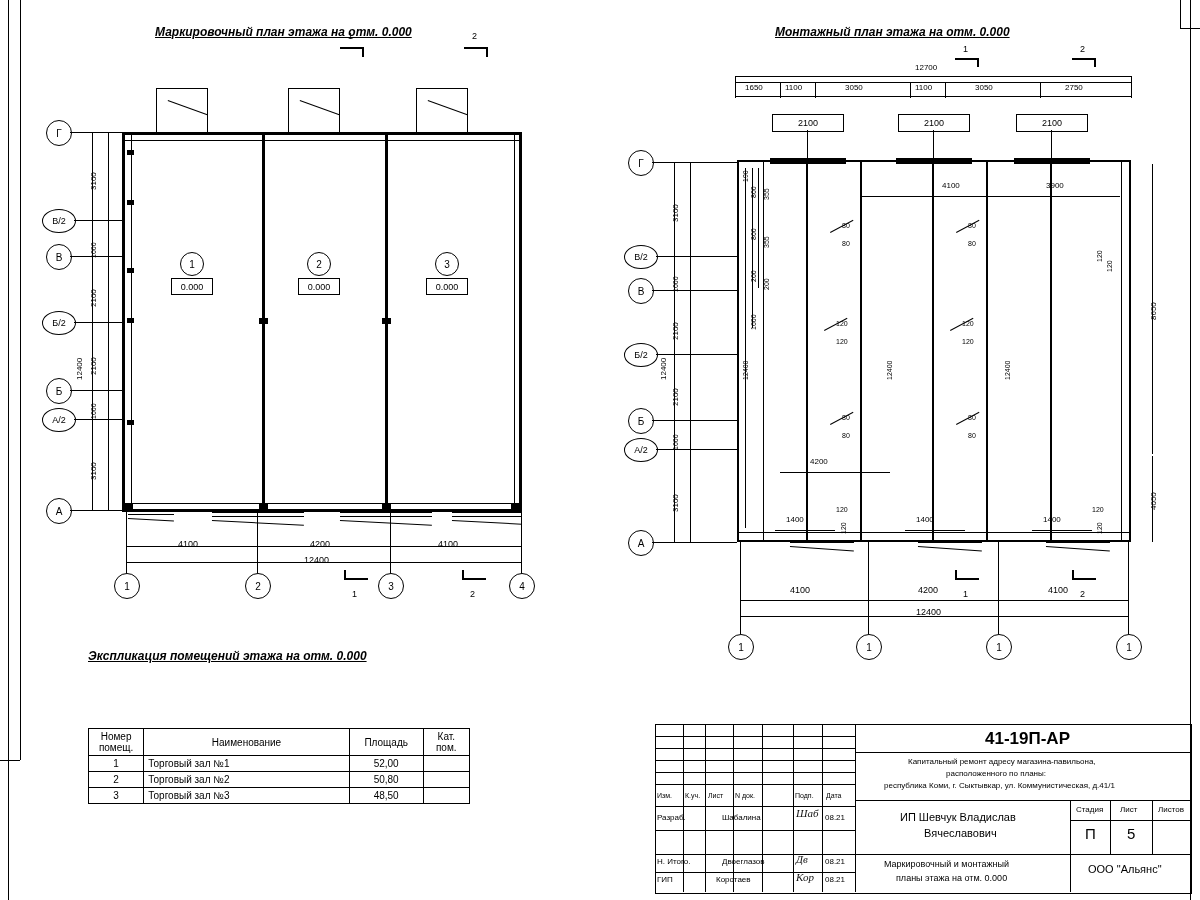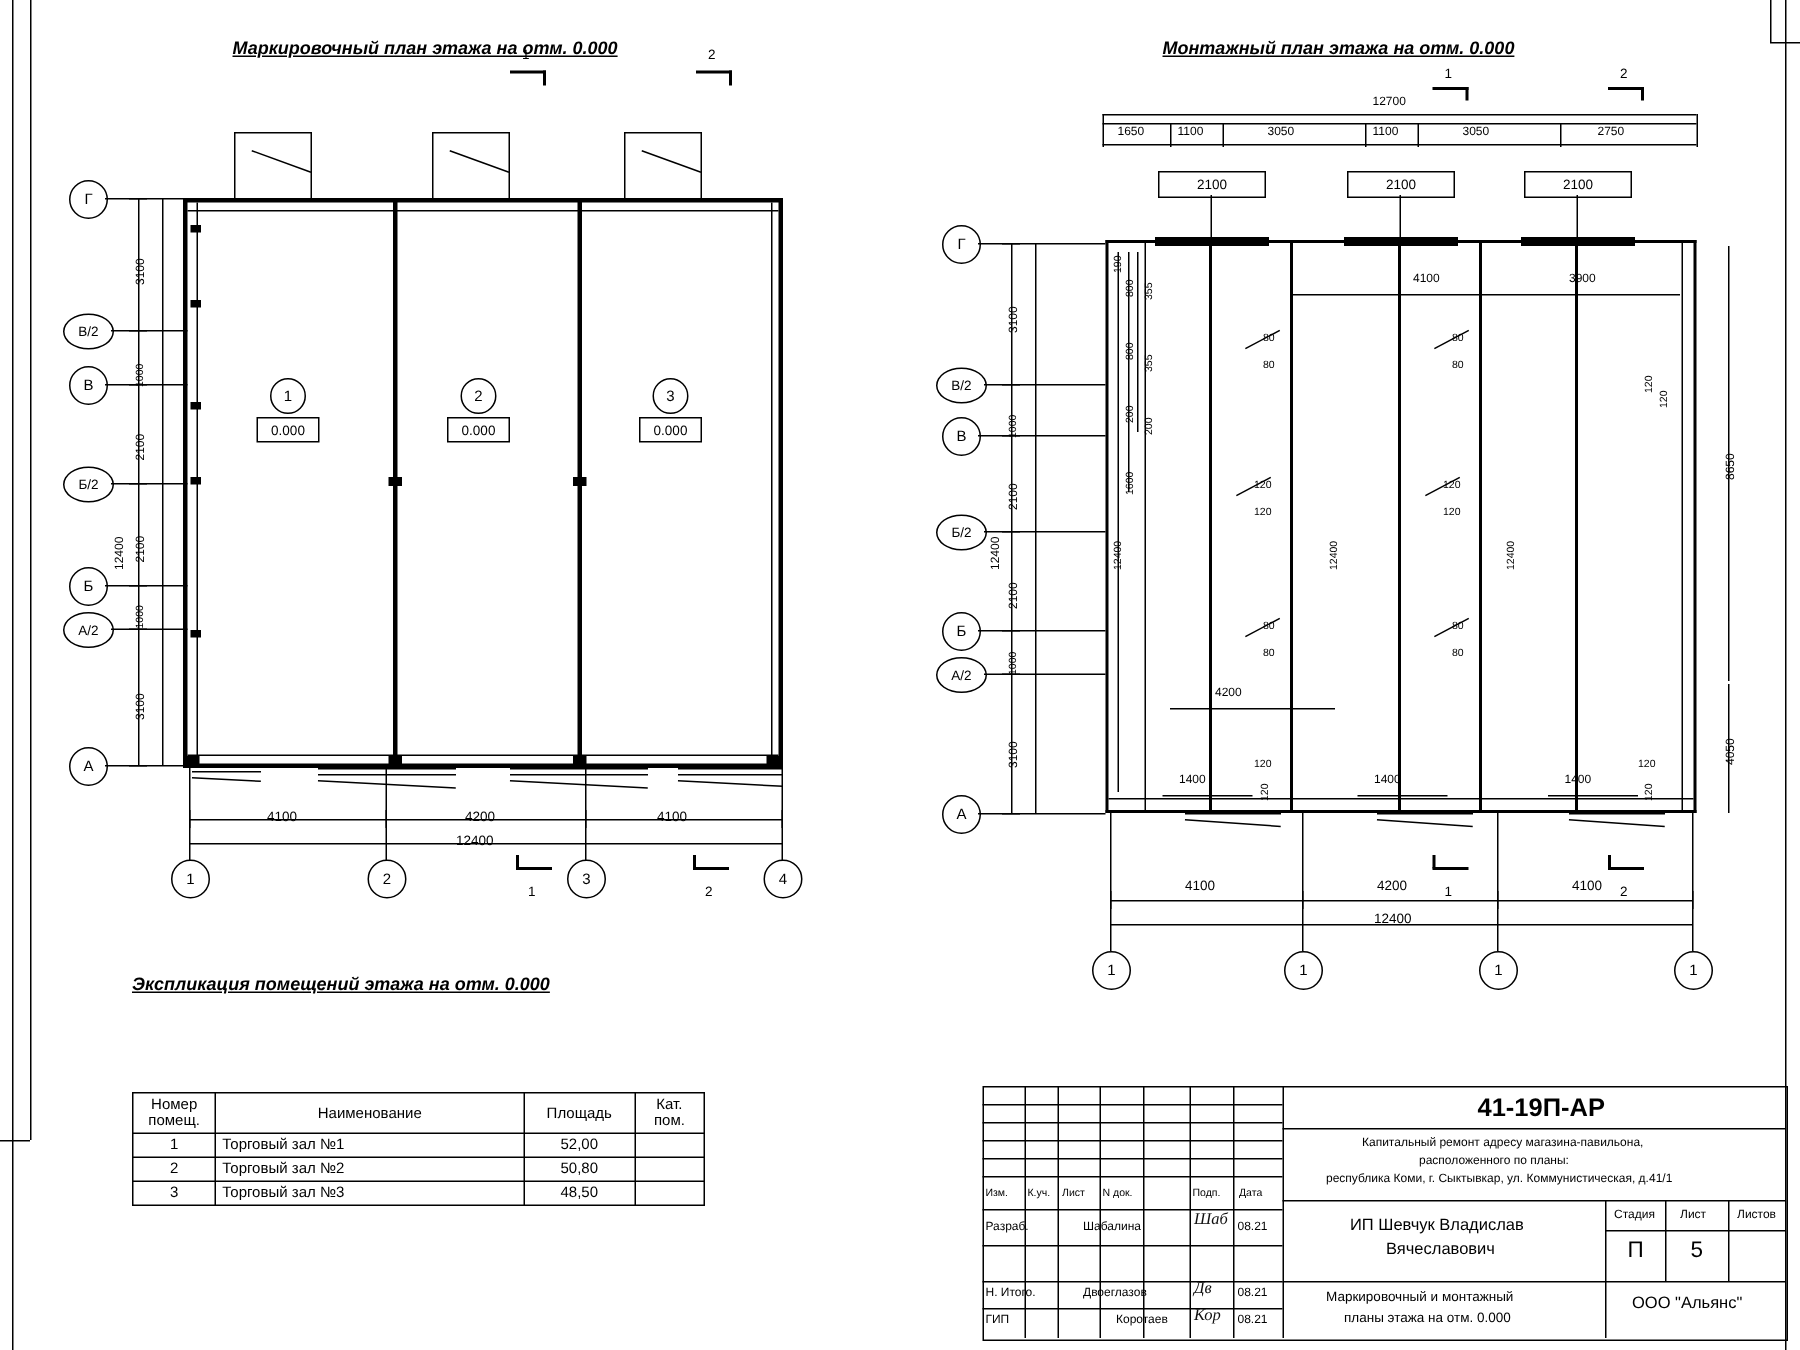--- a/index.html
+++ b/index.html
@@ -412,21 +412,21 @@
   <div class="txt t8" style="left:722px;top:814px;">Шабалина</div>
   <div class="txt sig" style="left:796px;top:808px;">Шаб</div>
   <div class="txt t8" style="left:825px;top:814px;">08.21</div>
 
   <div class="txt t8" style="left:657px;top:858px;">Н. Итого.</div>
   <div class="txt t8" style="left:722px;top:858px;">Двоеглазов</div>
   <div class="txt sig" style="left:796px;top:854px;">Дв</div>
   <div class="txt t8" style="left:825px;top:858px;">08.21</div>
 
   <div class="txt t8" style="left:657px;top:876px;">ГИП</div>
-  <div class="txt t8" style="left:744px;top:876px;">Коротаев</div>
+  <div class="txt t8" style="left:716px;top:876px;">Коротаев</div>
   <div class="txt sig" style="left:796px;top:872px;">Кор</div>
   <div class="txt t8" style="left:825px;top:876px;">08.21</div>
 
   <div class="ln h" style="left:855px;top:752px;width:335px;"></div>
   <div class="ln h" style="left:855px;top:800px;width:335px;"></div>
   <div class="ln h" style="left:855px;top:854px;width:335px;"></div>
   <div class="ln v" style="left:1070px;top:800px;height:92px;"></div>
   <div class="ln h" style="left:1070px;top:820px;width:120px;"></div>
   <div class="ln v" style="left:1110px;top:800px;height:54px;"></div>
   <div class="ln v" style="left:1152px;top:800px;height:54px;"></div>

